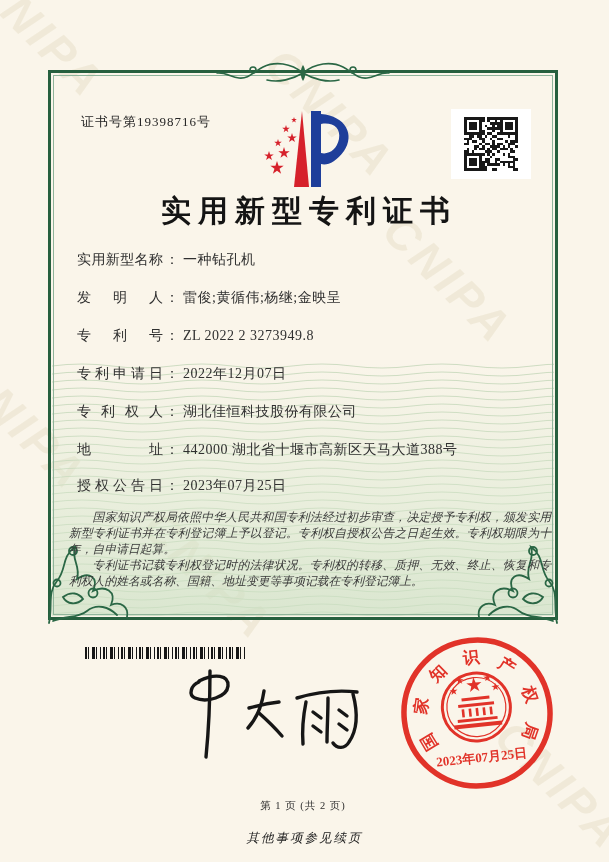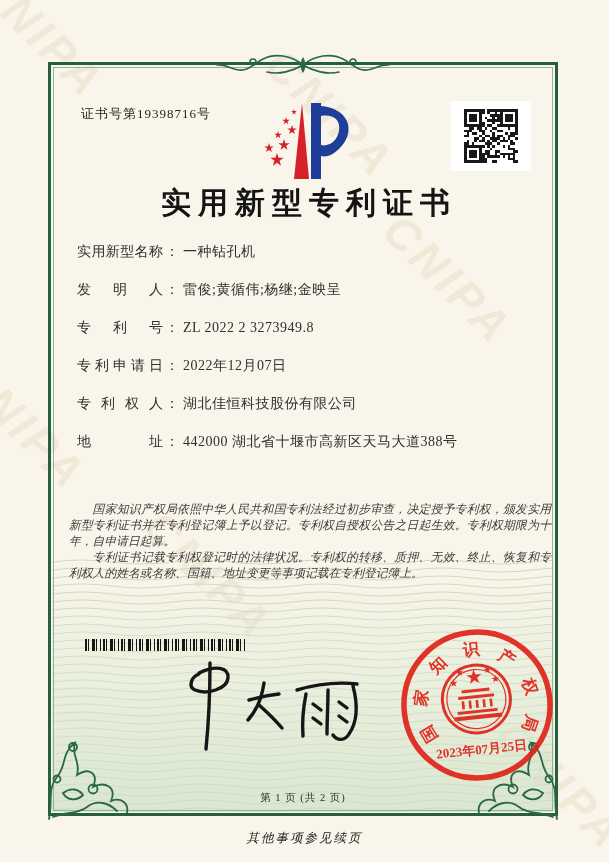--- a/index.html
+++ b/index.html
@@ -11,21 +11,21 @@
   }
   
   .wm{
     position:absolute;z-index:0;
     font:italic 700 46px "Liberation Sans","DejaVu Sans",sans-serif;
     letter-spacing:4px;color:#efe8d6;opacity:.85;
     transform:rotate(45deg);white-space:nowrap;pointer-events:none;
   }
   
   .frame{
-    position:absolute;left:48px;top:62px;width:510px;height:754px;
+    position:absolute;left:48px;top:70px;width:510px;height:550px;
     border:3px solid #265f3e;z-index:1;box-sizing:border-box;
   }
   .frame-inner{
     position:absolute;inset:2px;border:1px solid #8fb49b;pointer-events:none;
   }
   .waves{position:absolute;left:1px;bottom:1px;width:502px;height:254px;opacity:.75;}
   .wave-tint{
     position:absolute;left:1px;bottom:1px;width:502px;height:254px;
     background:linear-gradient(180deg,rgba(222,236,215,0) 0%,rgba(213,230,204,.45) 55%,rgba(204,224,196,.7) 100%);
   }
@@ -618,20 +618,23 @@
     <div class="field-row">
       <span class="flabel">专利申请日</span><span class="fcolon">：</span><span class="fvalue">2022年12月07日</span>
     </div>
     <div class="field-row">
       <span class="flabel">专利权人</span><span class="fcolon">：</span><span class="fvalue">湖北佳恒科技股份有限公司</span>
     </div>
     <div class="field-row">
       <span class="flabel">地址</span><span class="fcolon">：</span><span class="fvalue">442000 湖北省十堰市高新区天马大道388号</span>
     </div>
     <div class="field-row double">
+      <span class="grp1">
+        <span class="flabel">授权公告日</span><span class="fcolon">：</span><span class="fvalue">2023年07月25日</span>
+      </span>
     </div>
   </div>
 
   <div class="body-text">
     <p>国家知识产权局依照中华人民共和国专利法经过初步审查，决定授予专利权，颁发实用新型专利证书并在专利登记簿上予以登记。专利权自授权公告之日起生效。专利权期限为十年，自申请日起算。</p>
     <p>专利证书记载专利权登记时的法律状况。专利权的转移、质押、无效、终止、恢复和专利权人的姓名或名称、国籍、地址变更等事项记载在专利登记簿上。</p>
   </div>
 
   <div class="barcode"></div>
 

